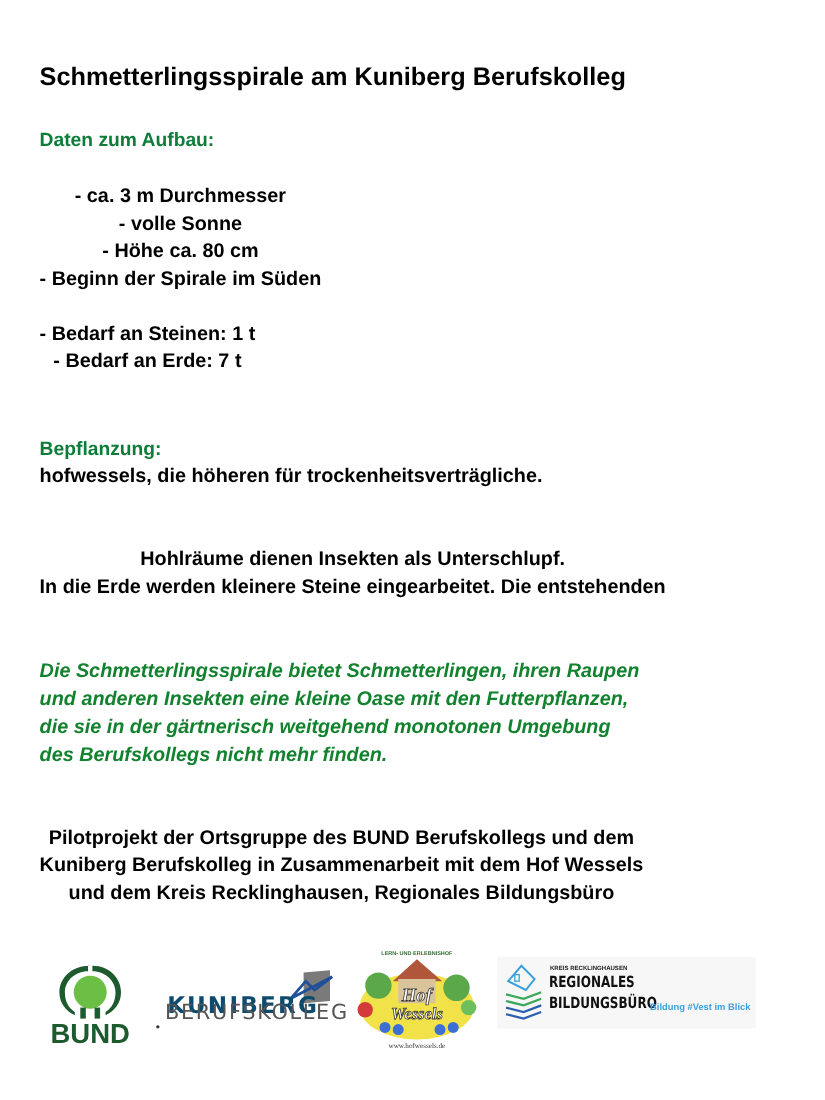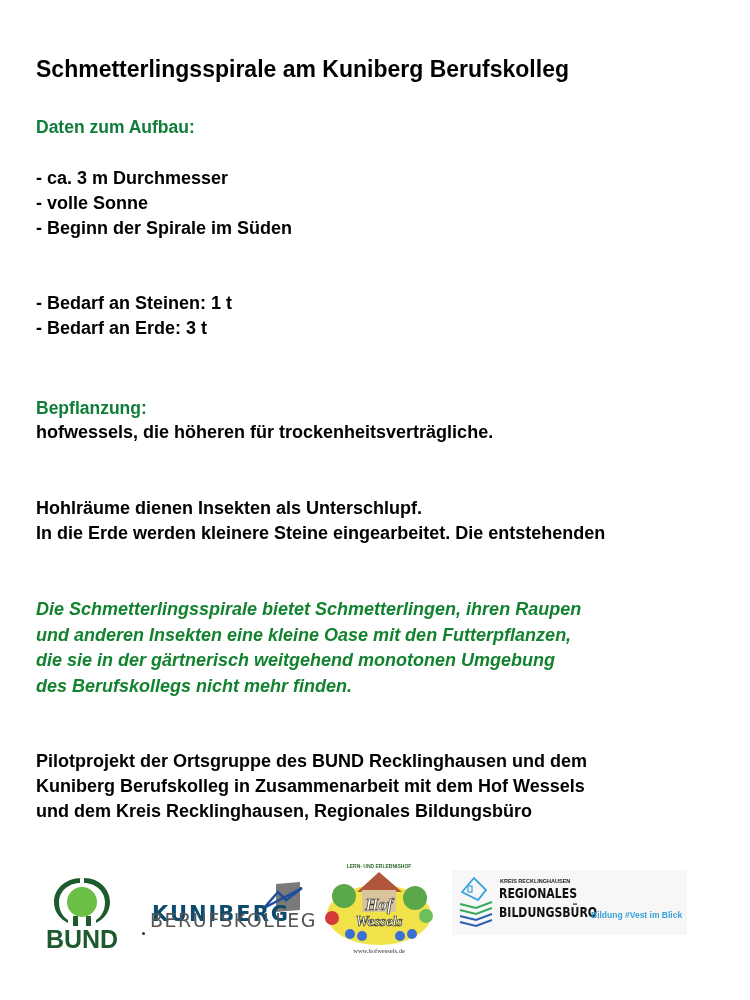--- a/index.html
+++ b/index.html
@@ -1,45 +1,46 @@
 <!DOCTYPE html>
 <html><head>
   <meta charset="utf-8">
   <style>
     html, body { margin: 0; padding: 0; background: #ffffff; }
     body { width: 750px; height: 1000px; position: relative; overflow: hidden;
            font-family: "Liberation Sans", "DejaVu Sans", sans-serif; color: #000; }
     .page { position: absolute; left: 36px; top: 0; width: 690px; }
     .title { position: absolute; top: 56px; left: 0; font-size: 23px; font-weight: bold; white-space: nowrap; letter-spacing: 0px; }
     .heading-green { color: #0e7d3a; font-size: 17.5px; font-weight: bold; white-space: nowrap; }
-    .txt { font-size: 18px; font-weight: bold; line-height: 25px; white-space: nowrap; }
+    .txt { font-size: 18px; font-weight: bold; line-height: 25px; white-space: nowrap; text-align: center; }
     .line { display: block; }
     .italic-green { color: #12822f; font-size: 18px; font-weight: bold; font-style: italic; line-height: 25.5px; white-space: nowrap; }
     .abs { position: absolute; left: 0; }
     .logos { position: absolute; top: 860px; left: 0; width: 750px; height: 100px; }
     .logo { position: absolute; }
   </style>
 </head>
 <body>
 
 <div class="page">
 
   <div class="title">Schmetterlingsspirale am Kuniberg Berufskolleg</div>
 
   <div class="abs heading-green" style="top:117px;">Daten zum Aufbau:</div>
 
   <div class="abs txt" style="top:166px;">
     <span class="line">- ca. 3 m Durchmesser</span>
     <span class="line">- volle Sonne</span>
+    <span class="line">- Höhe ca. 80 cm</span>
     <span class="line">- Beginn der Spirale im Süden</span>
   </div>
 
   <div class="abs txt" style="top:291px;">
     <span class="line">- Bedarf an Steinen: 1 t</span>
-    <span class="line">- Bedarf an Erde: 3 t</span>
+    <span class="line">- Bedarf an Erde: 7 t</span>
   </div>
 
   <div class="abs heading-green" style="top:398px;">Bepflanzung:</div>
 
   <div class="abs txt" style="top:420px;">
     <span class="line">hofwessels, die höheren für trockenheitsverträgliche.</span>
   </div>
 
   <div class="abs txt" style="top:496px;">
     <span class="line">Hohlräume dienen Insekten als Unterschlupf.</span>
@@ -47,21 +48,21 @@
   </div>
 
   <div class="abs italic-green" style="top:597px;">
     <span class="line">Die Schmetterlingsspirale bietet Schmetterlingen, ihren Raupen</span>
     <span class="line">und anderen Insekten eine kleine Oase mit den Futterpflanzen,</span>
     <span class="line">die sie in der gärtnerisch weitgehend monotonen Umgebung</span>
     <span class="line">des Berufskollegs nicht mehr finden.</span>
   </div>
 
   <div class="abs txt" style="top:749px;">
-    <span class="line">Pilotprojekt der Ortsgruppe des BUND Recklinghausen und dem</span>
+    <span class="line">Pilotprojekt der Ortsgruppe des BUND Berufskollegs und dem</span>
     <span class="line">Kuniberg Berufskolleg in Zusammenarbeit mit dem Hof Wessels</span>
     <span class="line">und dem Kreis Recklinghausen, Regionales Bildungsbüro</span>
   </div>
 </div>
 
 <div class="logos">
 
   <div class="logo" style="left:40px; top:14px; width:85px; height:76px;">
     <svg width="85" height="76" viewBox="0 0 85 76">
       <path d="M42 4 C24 4 14 16 14 28 C14 38 20 45 28 49 L28 46 C22 42 19 36 19 28 C19 18 28 9 40 9 L40 4 Z" fill="#1d5a2e"></path>

